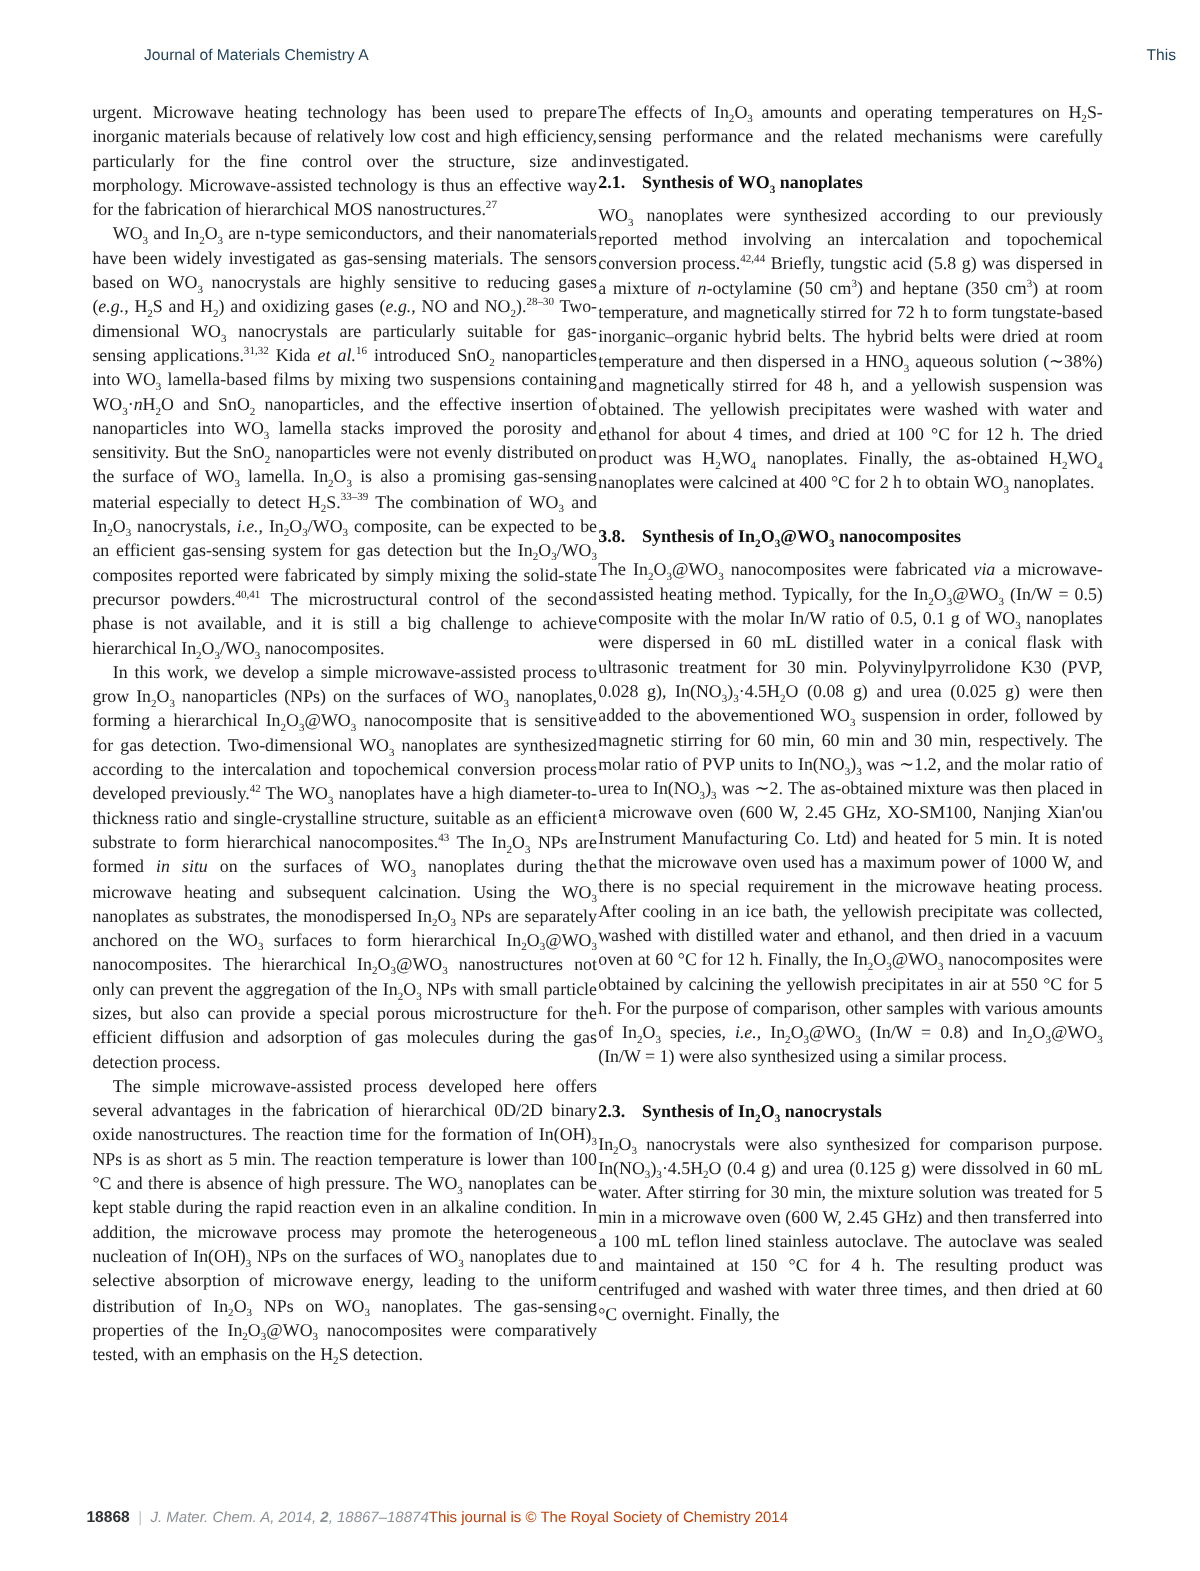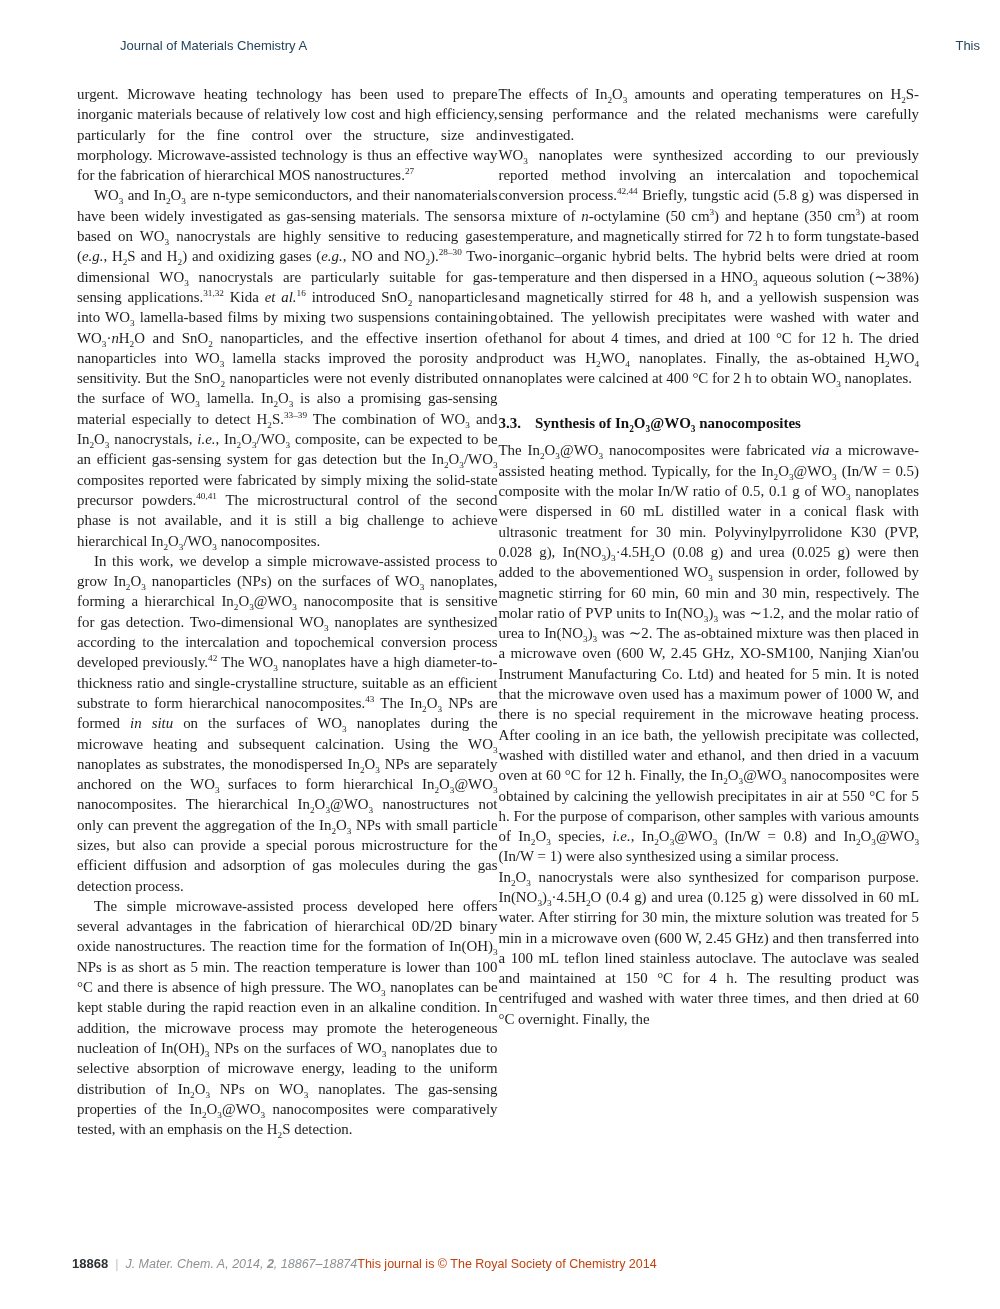--- a/index.html
+++ b/index.html
@@ -62,27 +62,33 @@
       <p class="body">urgent. Microwave heating technology has been used to prepare inorganic materials because of relatively low cost and high efficiency, particularly for the fine control over the structure, size and morphology. Microwave-assisted technology is thus an effective way for the fabrication of hierarchical MOS nanostructures.<sup>27</sup></p>
       <p class="body indent">WO<sub>3</sub> and In<sub>2</sub>O<sub>3</sub> are n-type semiconductors, and their nanomaterials have been widely investigated as gas-sensing materials. The sensors based on WO<sub>3</sub> nanocrystals are highly sensitive to reducing gases (<i>e.g.</i>, H<sub>2</sub>S and H<sub>2</sub>) and oxidizing gases (<i>e.g.</i>, NO and NO<sub>2</sub>).<sup>28–30</sup> Two-dimensional WO<sub>3</sub> nanocrystals are particularly suitable for gas-sensing applications.<sup>31,32</sup> Kida <i>et al.</i><sup>16</sup> introduced SnO<sub>2</sub> nanoparticles into WO<sub>3</sub> lamella-based films by mixing two suspensions containing WO<sub>3</sub>·<i>n</i>H<sub>2</sub>O and SnO<sub>2</sub> nanoparticles, and the effective insertion of nanoparticles into WO<sub>3</sub> lamella stacks improved the porosity and sensitivity. But the SnO<sub>2</sub> nanoparticles were not evenly distributed on the surface of WO<sub>3</sub> lamella. In<sub>2</sub>O<sub>3</sub> is also a promising gas-sensing material especially to detect H<sub>2</sub>S.<sup>33–39</sup> The combination of WO<sub>3</sub> and In<sub>2</sub>O<sub>3</sub> nanocrystals, <i>i.e.</i>, In<sub>2</sub>O<sub>3</sub>/WO<sub>3</sub> composite, can be expected to be an efficient gas-sensing system for gas detection but the In<sub>2</sub>O<sub>3</sub>/WO<sub>3</sub> composites reported were fabricated by simply mixing the solid-state precursor powders.<sup>40,41</sup> The microstructural control of the second phase is not available, and it is still a big challenge to achieve hierarchical In<sub>2</sub>O<sub>3</sub>/WO<sub>3</sub> nanocomposites.</p>
       <p class="body indent">In this work, we develop a simple microwave-assisted process to grow In<sub>2</sub>O<sub>3</sub> nanoparticles (NPs) on the surfaces of WO<sub>3</sub> nanoplates, forming a hierarchical In<sub>2</sub>O<sub>3</sub>@WO<sub>3</sub> nanocomposite that is sensitive for gas detection. Two-dimensional WO<sub>3</sub> nanoplates are synthesized according to the intercalation and topochemical conversion process developed previously.<sup>42</sup> The WO<sub>3</sub> nanoplates have a high diameter-to-thickness ratio and single-crystalline structure, suitable as an efficient substrate to form hierarchical nanocomposites.<sup>43</sup> The In<sub>2</sub>O<sub>3</sub> NPs are formed <i>in situ</i> on the surfaces of WO<sub>3</sub> nanoplates during the microwave heating and subsequent calcination. Using the WO<sub>3</sub> nanoplates as substrates, the monodispersed In<sub>2</sub>O<sub>3</sub> NPs are separately anchored on the WO<sub>3</sub> surfaces to form hierarchical In<sub>2</sub>O<sub>3</sub>@WO<sub>3</sub> nanocomposites. The hierarchical In<sub>2</sub>O<sub>3</sub>@WO<sub>3</sub> nanostructures not only can prevent the aggregation of the In<sub>2</sub>O<sub>3</sub> NPs with small particle sizes, but also can provide a special porous microstructure for the efficient diffusion and adsorption of gas molecules during the gas detection process.</p>
       <p class="body indent">The simple microwave-assisted process developed here offers several advantages in the fabrication of hierarchical 0D/2D binary oxide nanostructures. The reaction time for the formation of In(OH)<sub>3</sub> NPs is as short as 5 min. The reaction temperature is lower than 100 °C and there is absence of high pressure. The WO<sub>3</sub> nanoplates can be kept stable during the rapid reaction even in an alkaline condition. In addition, the microwave process may promote the heterogeneous nucleation of In(OH)<sub>3</sub> NPs on the surfaces of WO<sub>3</sub> nanoplates due to selective absorption of microwave energy, leading to the uniform distribution of In<sub>2</sub>O<sub>3</sub> NPs on WO<sub>3</sub> nanoplates. The gas-sensing properties of the In<sub>2</sub>O<sub>3</sub>@WO<sub>3</sub> nanocomposites were comparatively tested, with an emphasis on the H<sub>2</sub>S detection.</p>
     </div>
 
     <div class="col">
       <p class="body">The effects of In<sub>2</sub>O<sub>3</sub> amounts and operating temperatures on H<sub>2</sub>S-sensing performance and the related mechanisms were carefully investigated.</p>
 
 
+      <h3 class="subsection">
+        <span class="num">2.1.</span><span>Synthesis of WO<sub>3</sub> nanoplates</span>
+      </h3>
       <p class="body">WO<sub>3</sub> nanoplates were synthesized according to our previously reported method involving an intercalation and topochemical conversion process.<sup>42,44</sup> Briefly, tungstic acid (5.8 g) was dispersed in a mixture of <i>n</i>-octylamine (50 cm<sup>3</sup>) and heptane (350 cm<sup>3</sup>) at room temperature, and magnetically stirred for 72 h to form tungstate-based inorganic–organic hybrid belts. The hybrid belts were dried at room temperature and then dispersed in a HNO<sub>3</sub> aqueous solution (∼38%) and magnetically stirred for 48 h, and a yellowish suspension was obtained. The yellowish precipitates were washed with water and ethanol for about 4 times, and dried at 100 °C for 12 h. The dried product was H<sub>2</sub>WO<sub>4</sub> nanoplates. Finally, the as-obtained H<sub>2</sub>WO<sub>4</sub> nanoplates were calcined at 400 °C for 2 h to obtain WO<sub>3</sub> nanoplates.</p>
 
       <h3 class="subsection spaced">
-        <span class="num">3.3.</span><span>Synthesis of In<sub>2</sub>O<sub>3</sub>@WO<sub>3</sub> nanocomposites</span>
+        <span class="num">3.8.</span><span>Synthesis of In<sub>2</sub>O<sub>3</sub>@WO<sub>3</sub> nanocomposites</span>
       </h3>
       <p class="body">The In<sub>2</sub>O<sub>3</sub>@WO<sub>3</sub> nanocomposites were fabricated <i>via</i> a microwave-assisted heating method. Typically, for the In<sub>2</sub>O<sub>3</sub>@WO<sub>3</sub> (In/W = 0.5) composite with the molar In/W ratio of 0.5, 0.1 g of WO<sub>3</sub> nanoplates were dispersed in 60 mL distilled water in a conical flask with ultrasonic treatment for 30 min. Polyvinylpyrrolidone K30 (PVP, 0.028 g), In(NO<sub>3</sub>)<sub>3</sub>·4.5H<sub>2</sub>O (0.08 g) and urea (0.025 g) were then added to the abovementioned WO<sub>3</sub> suspension in order, followed by magnetic stirring for 60 min, 60 min and 30 min, respectively. The molar ratio of PVP units to In(NO<sub>3</sub>)<sub>3</sub> was ∼1.2, and the molar ratio of urea to In(NO<sub>3</sub>)<sub>3</sub> was ∼2. The as-obtained mixture was then placed in a microwave oven (600 W, 2.45 GHz, XO-SM100, Nanjing Xian'ou Instrument Manufacturing Co. Ltd) and heated for 5 min. It is noted that the microwave oven used has a maximum power of 1000 W, and there is no special requirement in the microwave heating process. After cooling in an ice bath, the yellowish precipitate was collected, washed with distilled water and ethanol, and then dried in a vacuum oven at 60 °C for 12 h. Finally, the In<sub>2</sub>O<sub>3</sub>@WO<sub>3</sub> nanocomposites were obtained by calcining the yellowish precipitates in air at 550 °C for 5 h. For the purpose of comparison, other samples with various amounts of In<sub>2</sub>O<sub>3</sub> species, <i>i.e.</i>, In<sub>2</sub>O<sub>3</sub>@WO<sub>3</sub> (In/W = 0.8) and In<sub>2</sub>O<sub>3</sub>@WO<sub>3</sub> (In/W = 1) were also synthesized using a similar process.</p>
 
+      <h3 class="subsection spaced">
+        <span class="num">2.3.</span><span>Synthesis of In<sub>2</sub>O<sub>3</sub> nanocrystals</span>
+      </h3>
       <p class="body">In<sub>2</sub>O<sub>3</sub> nanocrystals were also synthesized for comparison purpose. In(NO<sub>3</sub>)<sub>3</sub>·4.5H<sub>2</sub>O (0.4 g) and urea (0.125 g) were dissolved in 60 mL water. After stirring for 30 min, the mixture solution was treated for 5 min in a microwave oven (600 W, 2.45 GHz) and then transferred into a 100 mL teflon lined stainless autoclave. The autoclave was sealed and maintained at 150 °C for 4 h. The resulting product was centrifuged and washed with water three times, and then dried at 60 °C overnight. Finally, the</p>
     </div>
 
   </div>
 
   <div class="footer">
     <span class="footer-left">
       <span class="page-num">18868</span><span class="sep">|</span><span><i>J. Mater. Chem. A</i>, 2014, <span class="vol">2</span>, 18867–18874</span>
     </span>
     <span class="footer-right">This journal is © The Royal Society of Chemistry 2014</span>

